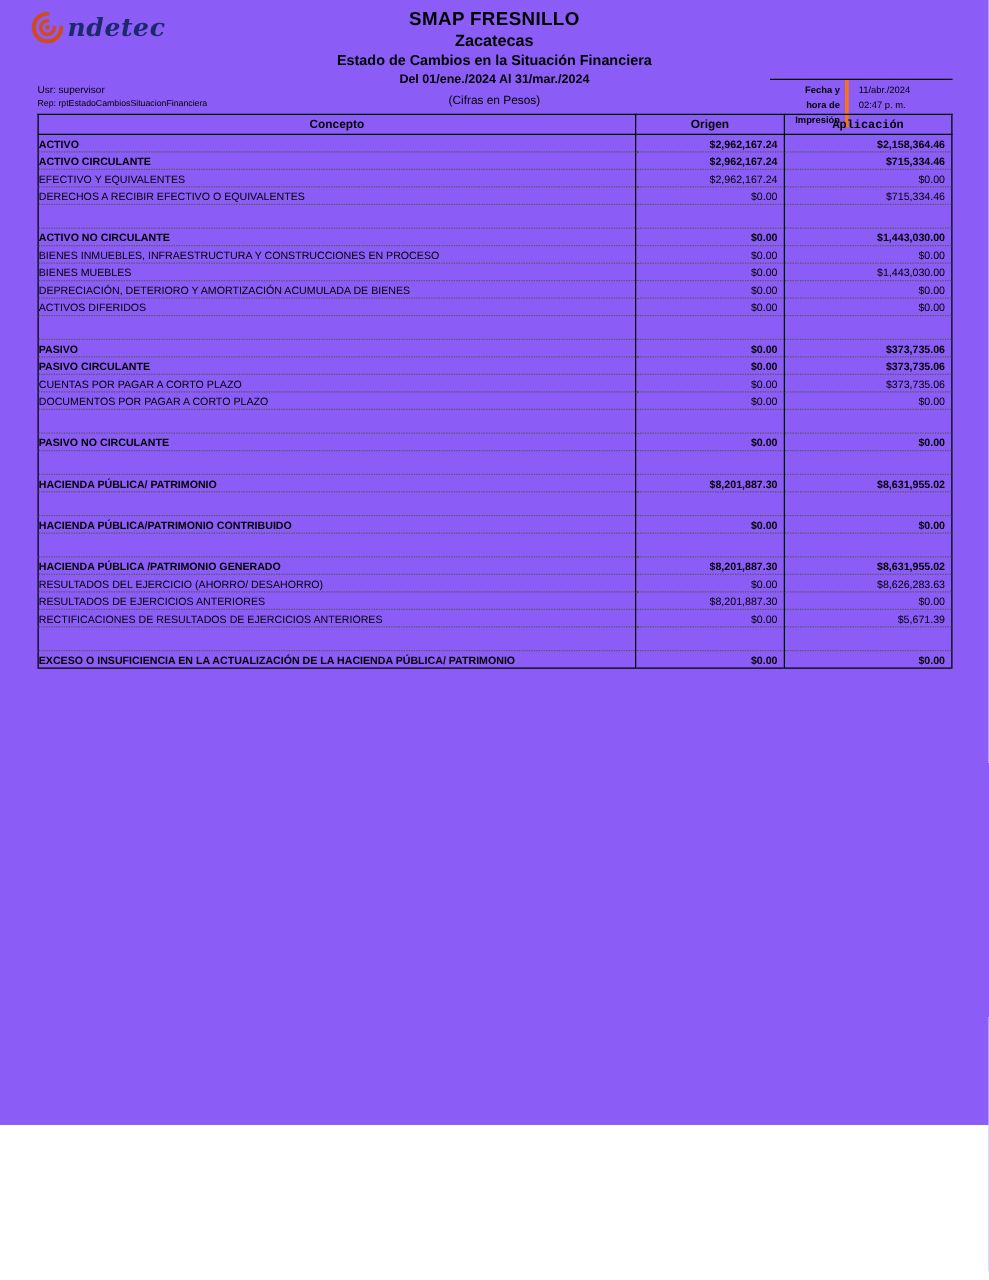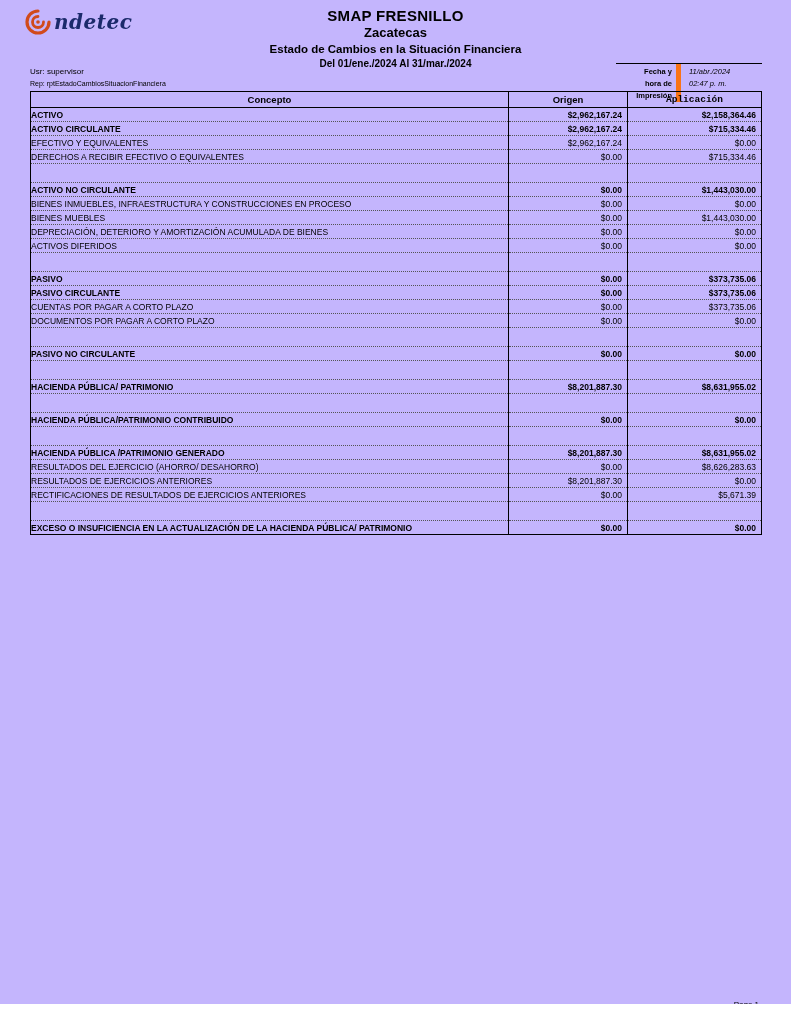--- a/index.html
+++ b/index.html
@@ -1,19 +1,19 @@
 <!DOCTYPE html>
 <html style="--logo-mark: #d14a1b; --logo-text: #1b2a6b;"><head>
 <meta charset="utf-8">
 <title>Estado de Cambios en la Situación Financiera</title>
 <style>
   * { margin:0; padding:0; box-sizing:border-box; }
   html,body { background:#ffffff; }
   body { font-family:"Liberation Sans", sans-serif; color:#000; }
-  .page { position:relative; width:791px; height:1004px; background:#c4b5fd; margin:0 auto; overflow:hidden; }
+  .page { position:relative; width:791px; height:900px; background:#8b5cf6; margin:0 auto; overflow:hidden; }
 
   
   .logo { position:absolute; left:24px; top:8px; display:flex; align-items:center; gap:2px; }
   .logo-mark { width:28px; height:28px; }
   .logo-mark path { stroke:var(--logo-mark,#d14a1b); fill:none; stroke-linecap:round; }
   .logo-mark circle { fill:var(--logo-mark,#d14a1b); }
   .logo-text { font-family:"DejaVu Serif", serif; font-style:italic; font-weight:bold;
                font-size:20px; color:var(--logo-text,#1b2a6b); letter-spacing:.5px; line-height:1; }
 
   
@@ -25,21 +25,21 @@
   .cifras       { top:75px; font-size:9.5px; }
 
   
   .usr { position:absolute; left:30px; top:67px; font-size:8px; }
   .rep { position:absolute; left:30px; top:80px; font-size:7px; }
 
   
   .printbox { position:absolute; top:63px; right:29px; width:146px; display:flex;
               border-top:1px solid #000; font-size:7.5px; }
   .print-labels { flex:1; text-align:right; padding:2px 4px 0 0; line-height:1.6;font-weight:bold; }
-  .print-values { width:86px; border-left:5px solid #f97316; padding:2px 0 2px 8px; line-height:1.6;font-style:italic; }
+  .print-values { width:86px; border-left:3px solid #f97316; padding:2px 0 2px 8px; line-height:1.6; }
 
   
   table.report { position:absolute; left:30px; top:91px; width:731px;
                  border-collapse:collapse; table-layout:fixed; border:1px solid #000; }
   table.report th { border:1px solid #000; font-size:9.5px; font-weight:bold;
                     height:16px; text-align:center; padding:0; }
   .col-concepto  { width:478px; }
   .col-origen    { width:119px; }
   .col-aplicacion{ width:134px;font-family:Liberation Mono, monospace; }
   table.report td { border-left:1px solid #000; border-right:1px solid #000;
@@ -66,20 +66,21 @@
       <path d="M14 8.5 A5.5 5.5 0 1 0 19.5 14" stroke-width="2.8"></path>
       <circle cx="14" cy="14" r="1.8"></circle>
     </svg>
     <span class="logo-text">ndetec</span>
   </div>
 
   <div class="center-line org-title">SMAP FRESNILLO</div>
   <div class="center-line state-title">Zacatecas</div>
   <div class="center-line report-title">Estado de Cambios en la Situación Financiera</div>
   <div class="center-line period">Del 01/ene./2024 Al 31/mar./2024</div>
+  <div class="center-line cifras">(Cifras en Pesos)</div>
 
   <div class="usr">Usr: supervisor</div>
   <div class="rep">Rep: rptEstadoCambiosSituacionFinanciera</div>
 
   <div class="printbox">
     <div class="print-labels">
       <div>Fecha y</div>
       <div>hora de Impresión</div>
     </div>
     <div class="print-values">

